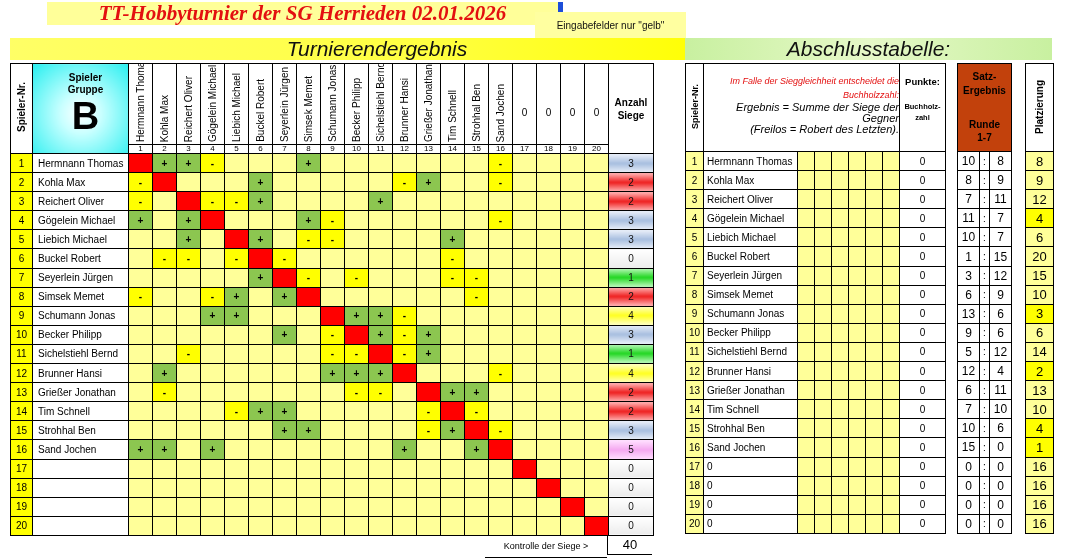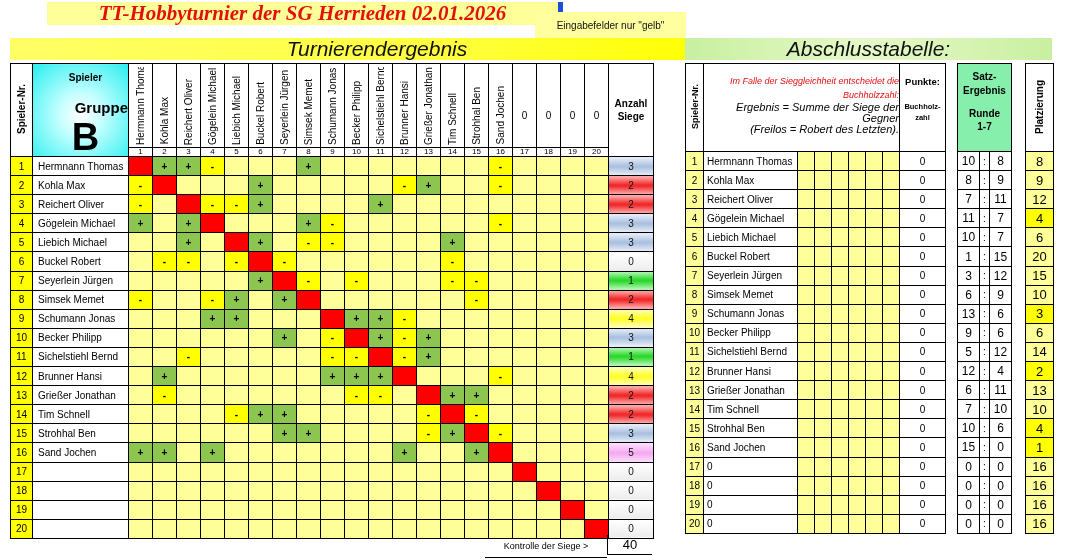--- a/index.html
+++ b/index.html
@@ -15,21 +15,21 @@
   td { border:1px solid #000; padding:0; box-sizing:border-box; overflow:hidden; white-space:nowrap; }
   #matrix { left:10px; top:63px; }
   #matrix td { height:19.1px; font-size:10px; }
   #matrix tr.hdr td { height:79px; }
   #matrix tr.nums td { height:9px; font-size:8px; text-align:center; line-height:8px; }
   .nrhead { background:#fff; vertical-align:middle; }
   .vert { writing-mode:vertical-rl; transform:rotate(180deg); display:inline-block; }
   .nrhead .vert { font-weight:bold; font-size:10px; }
   .group { background:radial-gradient(circle at 50% 55%,#ffffff 0%,#c8ffff 30%,#29eff0 100%); text-align:center; vertical-align:top;padding-left:10px; }
   .group .l1 { font-weight:bold; font-size:10px; margin-top:8px; }
-  .group .l2 { font-weight:bold; font-size:15px; margin-top:16px;text-align:right; }
+  .group .l2 { font-weight:bold; font-size:10px; margin-top:1px; }
   .group .l3 { font-weight:bold; font-size:38px; line-height:38px; margin-top:2px; }
   .colhead { background:#fff; text-align:center; vertical-align:bottom; }
   .colhead .vert { font-size:10px; padding-bottom:4px; max-height:74px; overflow:hidden; }
   .colhead .zero { font-size:10px; display:inline-block; margin-bottom:26px; }
   .siegehead { background:#fff; text-align:center; font-weight:bold; font-size:10px; vertical-align:middle; line-height:13px; border-bottom:none !important; }
   .nrcell { background:#ffff00; text-align:center; font-size:10px; }
   .namecell { background:#fff; padding-left:5px !important; font-size:10px; }
   .cell { background:#ffff99; text-align:center; font-weight:bold; font-size:13px; }
   .cell.win { background:#8cc650; }
   .cell.loss { background:#ffff00; }
@@ -55,23 +55,23 @@
   .sets { background:#fff; text-align:center; font-size:12px !important; }
   .colon { background:#fff; text-align:center; font-size:10px; }
   .place { background:#ffff99; text-align:center; font-size:13px !important; }
   .place.hl { background:#ffff00; }
   .fhead-info { background:#fff; text-align:right; vertical-align:top; white-space:normal !important; }
   .fhead-info .red { color:#e31010; font-style:italic; font-size:9px; margin-top:10px; line-height:14px; }
   .fhead-info .blk { font-style:italic; font-size:11px; margin-top:0; line-height:11px; }
   .fhead-pts { background:#fff; text-align:center; vertical-align:top; white-space:normal !important; }
   .fhead-pts .a { font-weight:bold; font-size:9.5px; margin-top:12px; }
   .fhead-pts .b { font-weight:bold; font-size:7.5px; margin-top:14px; line-height:11px; }
-  .fhead-sets { background:#86efac; text-align:center; vertical-align:top; white-space:normal !important; font-weight:bold; font-size:9.5px; }
+  .fhead-sets { background:#c2410c; text-align:center; vertical-align:top; white-space:normal !important; font-weight:bold; font-size:9.5px; }
   .fhead-sets .a { margin-top:6px; line-height:14px; }
-  .fhead-sets .b { margin-top:9px; line-height:13px; }
+  .fhead-sets .b { margin-top:20px; line-height:13px; }
   .fhead-place { background:#fff; text-align:center; vertical-align:middle; }
   .fhead-place .vert { font-weight:bold; font-size:10px; }
   .fhead-nr { background:#fff; text-align:center; vertical-align:middle; }
   .fhead-nr .vert { font-weight:bold; font-size:9px; }
 </style>
 </head>
 <body>
 
 <div class="abs title-bar">
   <span class="title-text">TT-Hobbyturnier der SG Herrieden 02.01.2026</span>

